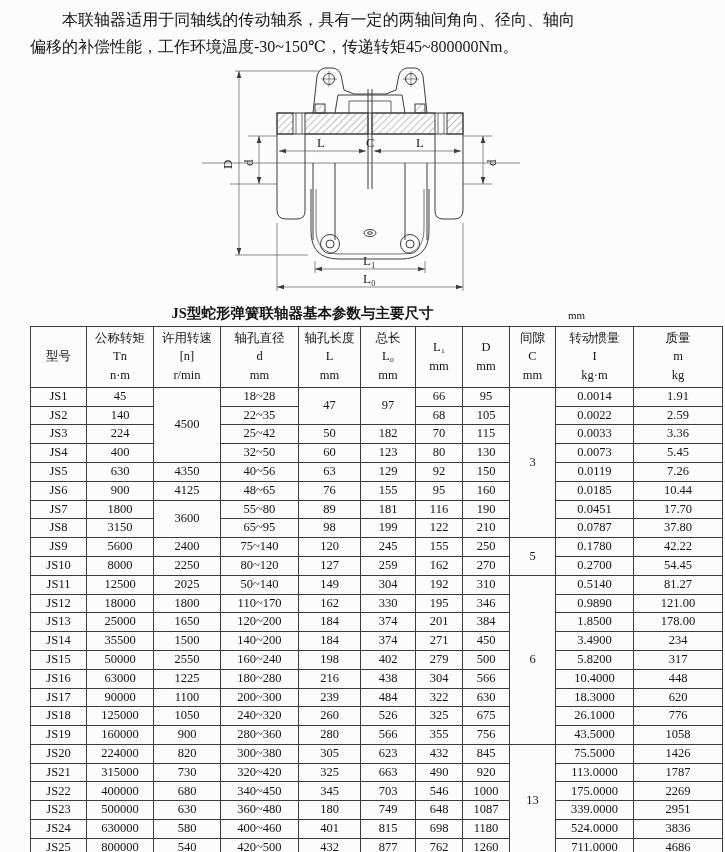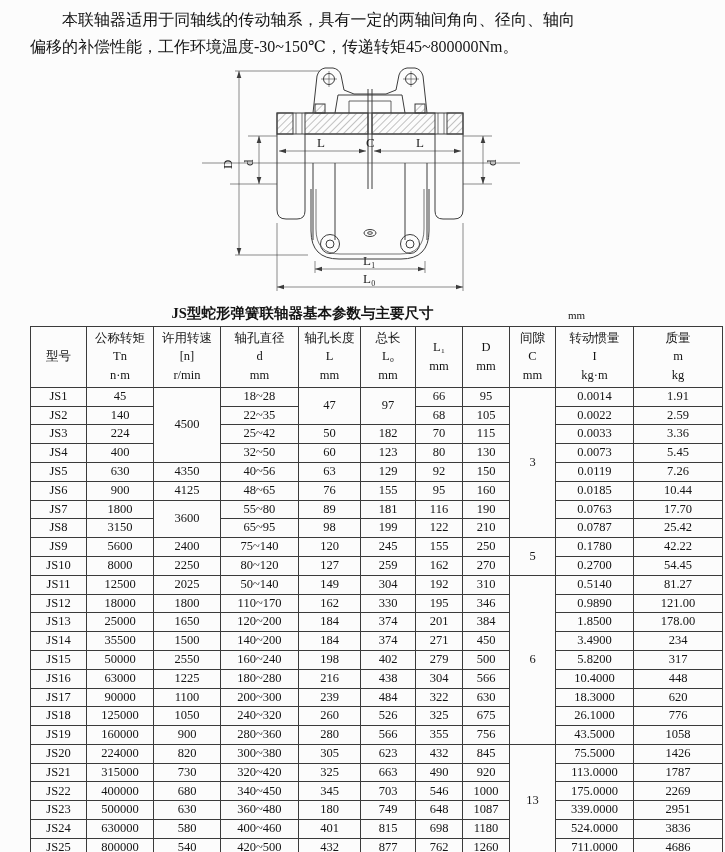--- a/index.html
+++ b/index.html
@@ -279,33 +279,33 @@
         </tr>
         <tr>
           <td>JS7</td>
           <td>1800</td>
           <td rowspan="2">3600</td>
           <td>55~80</td>
           <td>89</td>
           <td>181</td>
           <td>116</td>
           <td>190</td>
-          <td>0.0763</td>
+          <td>0.0451</td>
           <td>17.70</td>
         </tr>
         <tr>
           <td>JS8</td>
           <td>3150</td>
           <td>65~95</td>
           <td>98</td>
           <td>199</td>
           <td>122</td>
           <td>210</td>
           <td>0.0787</td>
-          <td>25.42</td>
+          <td>37.80</td>
         </tr>
         <tr>
           <td>JS9</td>
           <td>5600</td>
           <td>2400</td>
           <td>75~140</td>
           <td>120</td>
           <td>245</td>
           <td>155</td>
           <td>250</td>

